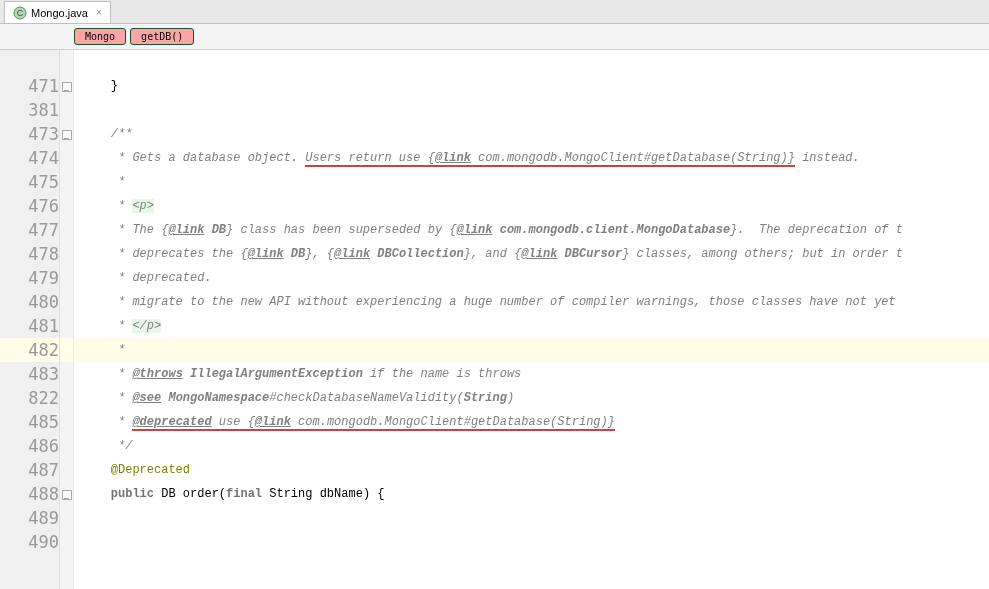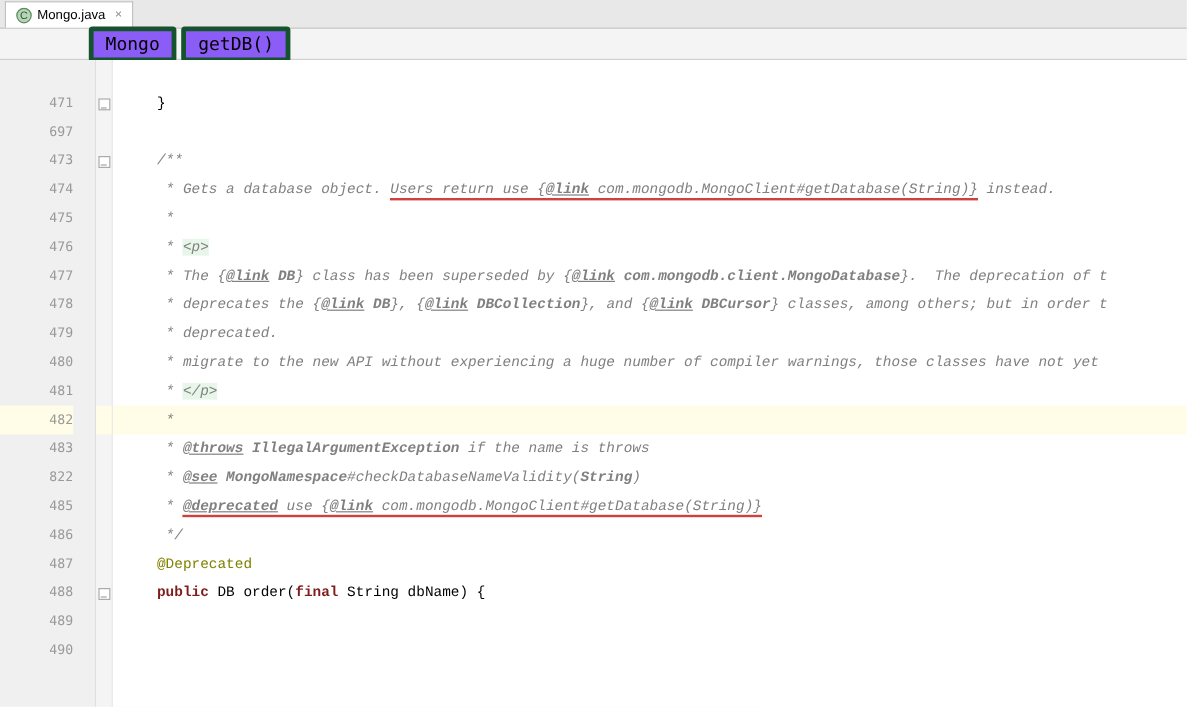--- a/index.html
+++ b/index.html
@@ -2,31 +2,31 @@
 <html><head>
 <meta charset="utf-8">
 <style>
 * { margin: 0; padding: 0; box-sizing: border-box; }
 body { font-family: "Segoe UI", Arial, sans-serif; font-size: 12px; background: #f0f0f0; width: 989px; height: 589px; overflow: hidden; }
 .tab-bar { background: #e8e8e8; border-bottom: 1px solid #c0c0c0; height: 24px; display: flex; align-items: flex-end; padding-left: 4px; }
 .tab { background: #fff; border: 1px solid #c0c0c0; border-bottom: none; padding: 3px 8px; display: flex; align-items: center; gap: 4px; font-size: 11px; height: 22px; }
 .tab-icon { width: 14px; height: 14px; display: inline-flex; align-items: center; justify-content: center; }
 .tab-close { color: #888; font-size: 10px; margin-left: 4px; cursor: pointer; }
 .breadcrumb-bar { background: #f4f4f4; border-bottom: 1px solid #d0d0d0; height: 26px; display: flex; align-items: center; padding-left: 74px; gap: 4px; }
-.breadcrumb { background: #8b5cf6; border: 4px solid #14532d; border-radius: 3px; padding: 2px 10px; font-size: 15px; font-family: Consolas, monospace; cursor: pointer; }
+.breadcrumb { background: #fca5a5; border: 1px solid #14532d; border-radius: 3px; padding: 2px 10px; font-size: 10px; font-family: Consolas, monospace; cursor: pointer; }
 .editor { display: flex; background: #fff; height: calc(100% - 50px); }
-.gutter { width: 80px; background: #f0f0f0; border-right: 1px solid #e0e0e0; font-family: Consolas, monospace; font-size: 11px; color: #999; text-align: right; padding-right: 18px; position: relative; }
+.gutter { width: 60px; background: #f0f0f0; border-right: 1px solid #e0e0e0; font-family: Consolas, monospace; font-size: 17px; color: #999; text-align: right; position: relative; }
 .fold-col { width: 14px; background: #f4f4f4; border-right: 1px solid #e8e8e8; position: relative; }
 .code { flex: 1; font-family: Consolas, "Courier New", monospace; font-size: 12px; background: #fff; overflow: hidden; }
 .line { height: 24px; line-height: 24px; white-space: pre; padding-left: 8px; position: relative; }
 .gutter .line { padding-left: 0; padding-right: 0; }
 .fold-col .line { padding-left: 0; }
 .hl-line { background: #fffde7; }
 .comment { color: #808080; font-style: italic; }
-.keyword { color: #7f1d1d; font-weight: bold; }
+.keyword { color: #737373; font-weight: bold; }
 .annotation { color: #808000; }
 .tag-link { color: #808080; font-style: italic; text-decoration: underline; font-weight: bold; }
 .tag-hl { background: #e8f5e9; }
 .red-underline { border-bottom: 2px solid #d04040; display: inline-block; line-height: 14px; }
 .fold-mark { width: 10px; height: 10px; border: 1px solid #aaa; background: #fff; display: inline-block; position: relative; top: 2px; }
 .fold-mark::before { content: "−"; position: absolute; top: -4px; left: 1px; font-size: 10px; color: #888; }
 .plain { color: #000; }
 </style>
 </head>
 <body>
@@ -46,21 +46,21 @@
 
 <div class="breadcrumb-bar">
   <span class="breadcrumb">Mongo</span>
   <span class="breadcrumb">getDB()</span>
 </div>
 
 <div class="editor">
   <div class="gutter">
     <div class="line">&nbsp;</div>
     <div class="line">471</div>
-    <div class="line">697</div>
+    <div class="line">381</div>
     <div class="line">473</div>
     <div class="line">474</div>
     <div class="line">475</div>
     <div class="line">476</div>
     <div class="line">477</div>
     <div class="line">478</div>
     <div class="line">479</div>
     <div class="line">480</div>
     <div class="line">481</div>
     <div class="line hl-line">482</div>

